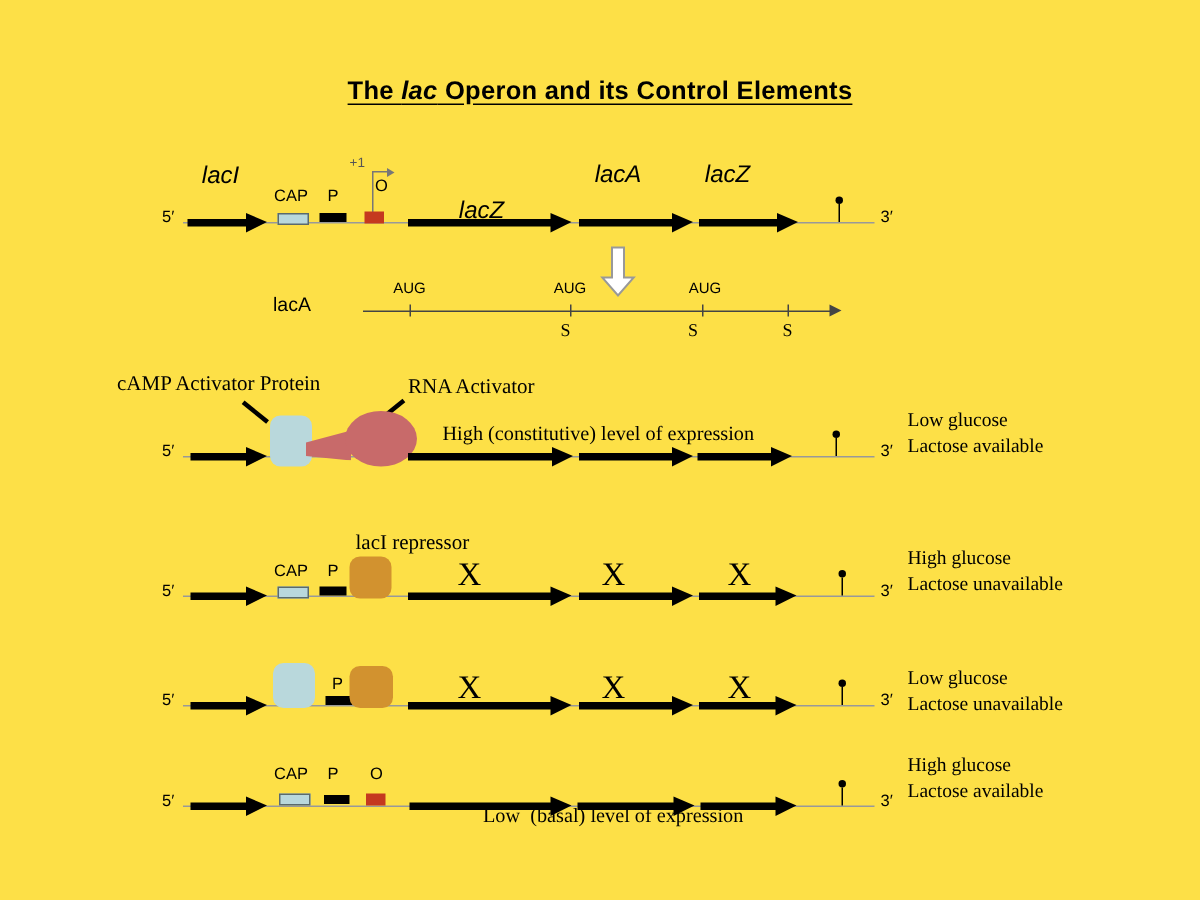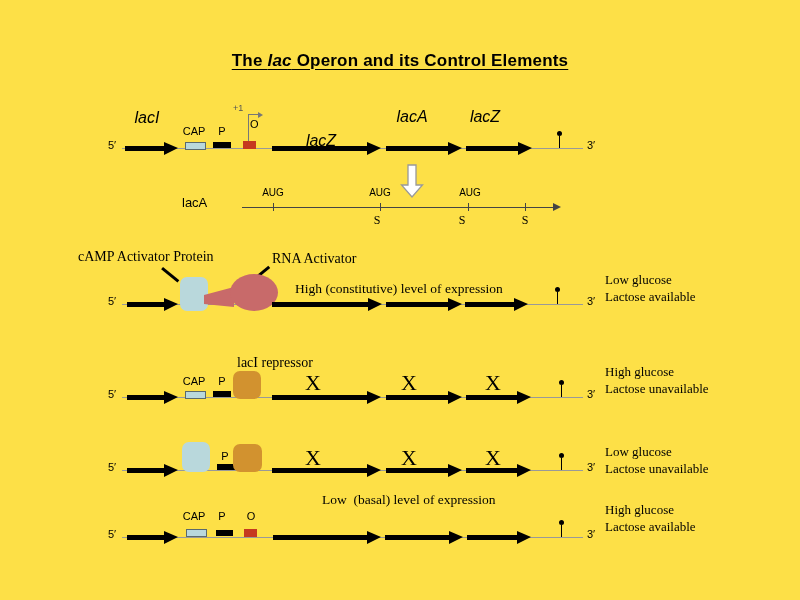--- a/index.html
+++ b/index.html
@@ -264,21 +264,21 @@
         <div class="sh"></div>
         <div class="hd"></div>
       </div>
     <div class="smc" style="left:180px;top:511px;">CAP</div>
     <div class="capbox" style="left:186px;top:529px;width:21px;height:8px;"></div>
     <div class="smc" style="left:214px;top:511px;width:16px;">P</div>
     <div class="pbox" style="left:216px;top:530px;width:17px;height:6px;"></div>
     <div class="smc" style="left:243px;top:511px;width:16px;">O</div>
     <div class="obox" style="left:244px;top:529px;width:13px;height:8px;"></div>
 
-    <div class="expr" style="left:322px;top:492px;">Low  (basal) level of expression</div>
+    <div class="expr" style="left:322px;top:536px;">Low  (basal) level of expression</div>
 
     <div class="ga" style="left:273px;top:531px;width:108px;">
         <div class="sh"></div>
         <div class="hd"></div>
       </div>
     <div class="ga" style="left:385px;top:531px;width:78px;">
         <div class="sh"></div>
         <div class="hd"></div>
       </div>
     <div class="ga" style="left:467px;top:531px;width:64px;">

